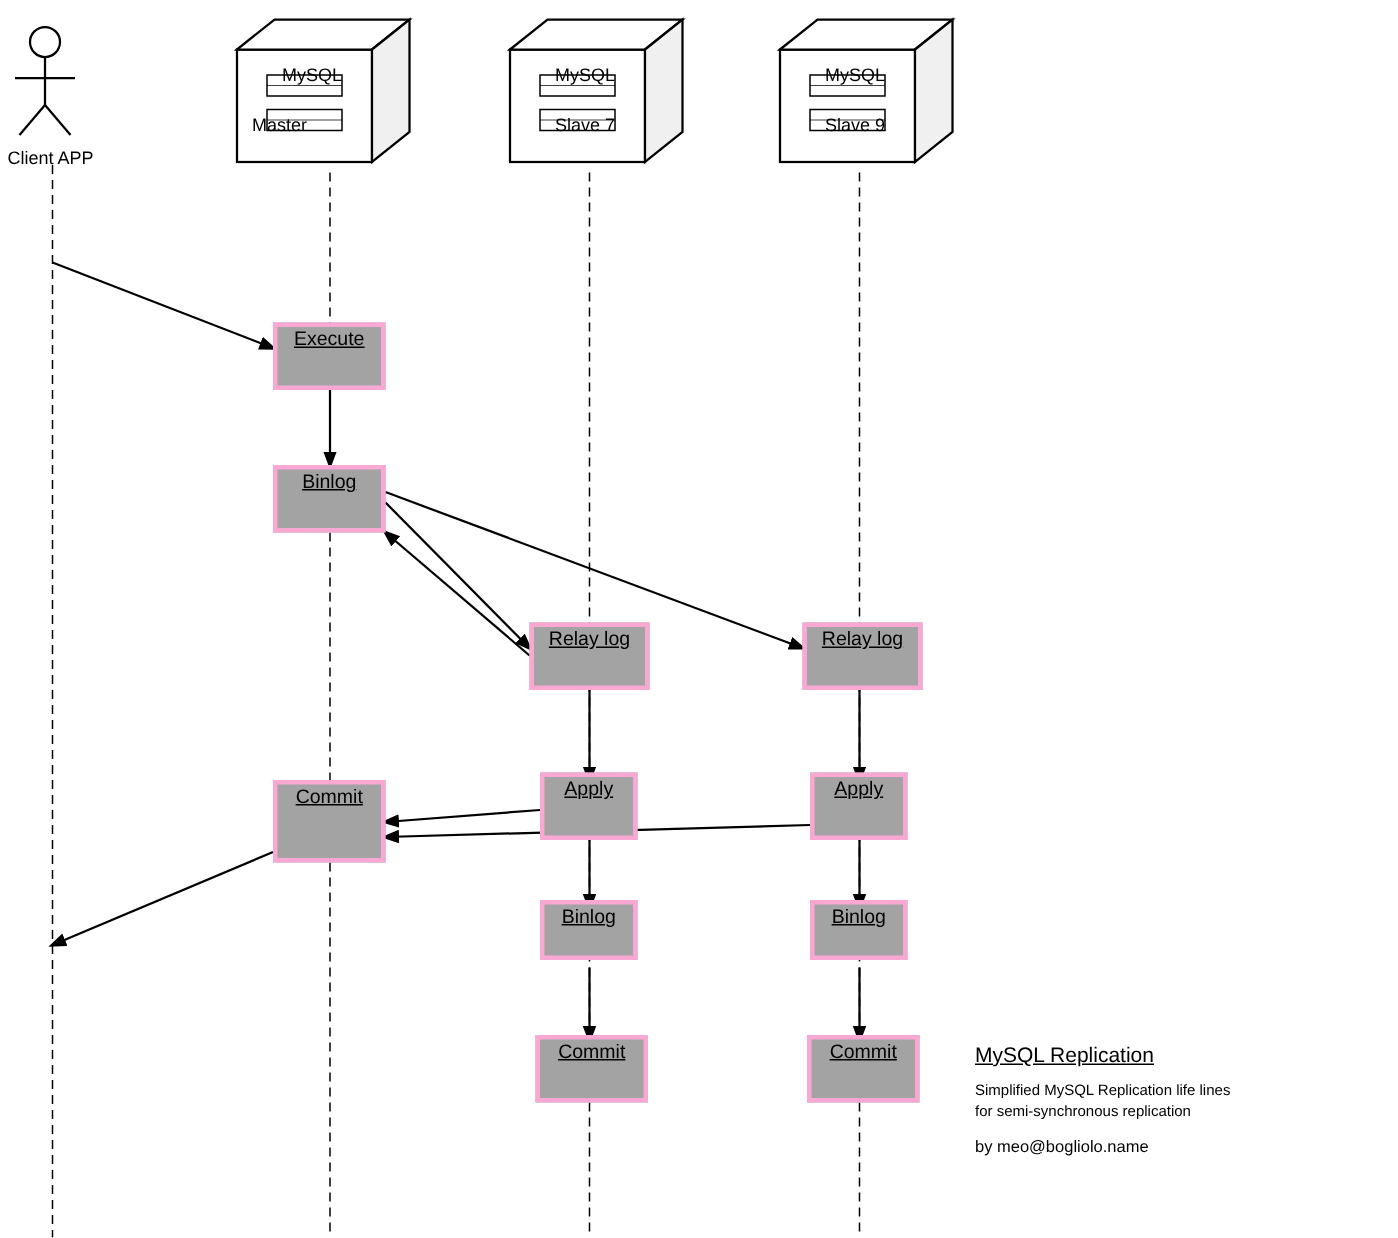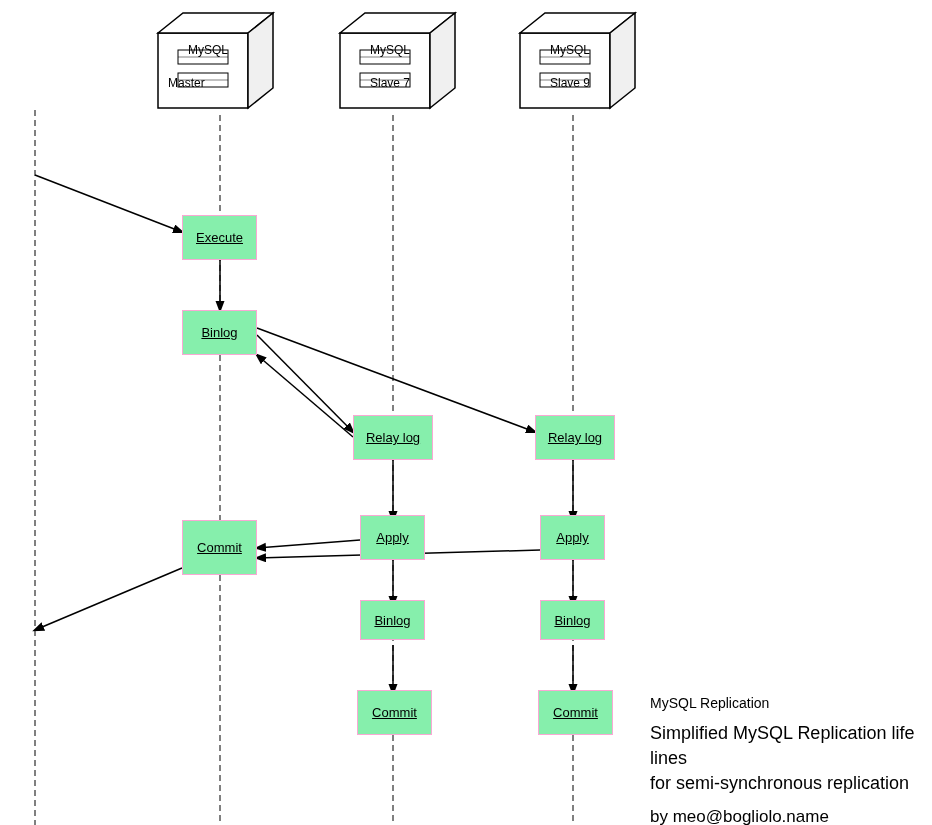--- a/index.html
+++ b/index.html
@@ -19,24 +19,23 @@
     }
     svg#main-svg {
       position: absolute;
       top: 0; left: 0;
       width: 932px;
       height: 825px;
       pointer-events: none;
     }
     .box {
       position: absolute;
-      border: 1px solid #f9a8d4;
-      background: #86efac;
+      border: 3px solid #f9a8d4;
+      background: #a3a3a3;
       display: flex;
-      align-items: center;
       justify-content: center;
       text-align: center;
       font-size: 13px;
     }
     .box span {
       text-decoration: underline;
     }
     
     .actor {
       position: absolute;
@@ -97,20 +96,35 @@
 
     <line x1="393" y1="645" x2="393" y2="693" stroke="#000" stroke-width="1.5" marker-end="url(#arrow)"></line>
 
     <line x1="573" y1="645" x2="573" y2="693" stroke="#000" stroke-width="1.5" marker-end="url(#arrow)"></line>
 
     <line x1="182" y1="568" x2="35" y2="630" stroke="#000" stroke-width="1.5" marker-end="url(#arrow)"></line>
 
     <line x1="353" y1="437" x2="257" y2="355" stroke="#000" stroke-width="1.5" marker-end="url(#arrow)"></line>
   </svg>
 
+  <div class="actor" style="left:5px; top:10px;">
+    <svg width="50" height="90" xmlns="http://www.w3.org/2000/svg">
+
+      <circle cx="25" cy="18" r="10" fill="none" stroke="#000" stroke-width="1.5"></circle>
+
+      <line x1="25" y1="28" x2="25" y2="60" stroke="#000" stroke-width="1.5"></line>
+
+      <line x1="5" y1="42" x2="45" y2="42" stroke="#000" stroke-width="1.5"></line>
+
+      <line x1="25" y1="60" x2="8" y2="80" stroke="#000" stroke-width="1.5"></line>
+
+      <line x1="25" y1="60" x2="42" y2="80" stroke="#000" stroke-width="1.5"></line>
+    </svg>
+    <div style="text-align:center; font-size:12px; margin-top:-5px;">Client APP</div>
+  </div>
 
   <div class="server-container" style="left:148px; top:8px;">
     <svg width="130" height="110" xmlns="http://www.w3.org/2000/svg">
 
       <rect x="10" y="25" width="90" height="75" fill="#fff" stroke="#000" stroke-width="1.5"></rect>
 
       <polygon points="10,25 35,5 125,5 100,25" fill="#fff" stroke="#000" stroke-width="1.5"></polygon>
 
       <polygon points="100,25 125,5 125,80 100,100" fill="#f0f0f0" stroke="#000" stroke-width="1.5"></polygon>
 
@@ -190,17 +204,17 @@
 
   <div class="box" style="left:357px; top:690px; width:75px; height:45px;">
     <span>Commit</span>
   </div>
 
   <div class="box" style="left:538px; top:690px; width:75px; height:45px;">
     <span>Commit</span>
   </div>
 
   <div class="label-area" style="left:650px; top:695px; width:270px;">
-    <div style="font-size:14px; margin-bottom:10px;">MySQL Replication</div>
-    <div style="font-size:18px; margin-bottom:10px; line-height:1.4;">Simplified MySQL Replication life lines<br>for semi-synchronous replication</div>
-    <div style="font-size:17px;">by meo@bogliolo.name</div>
+    <div style="font-size:14px; margin-bottom:10px;text-decoration:underline;">MySQL Replication</div>
+    <div style="font-size:10px; margin-bottom:10px; line-height:1.4;">Simplified MySQL Replication life lines<br>for semi-synchronous replication</div>
+    <div style="font-size:11px;">by meo@bogliolo.name</div>
   </div>
 </div>
 
 </body></html>

